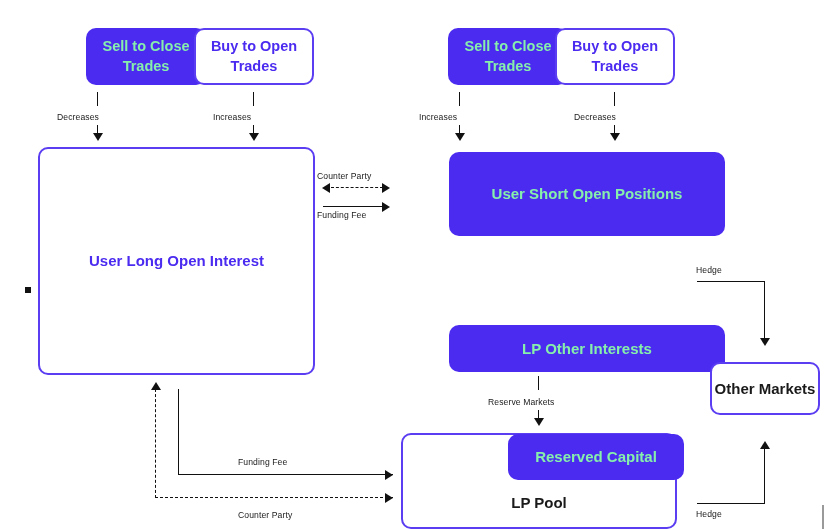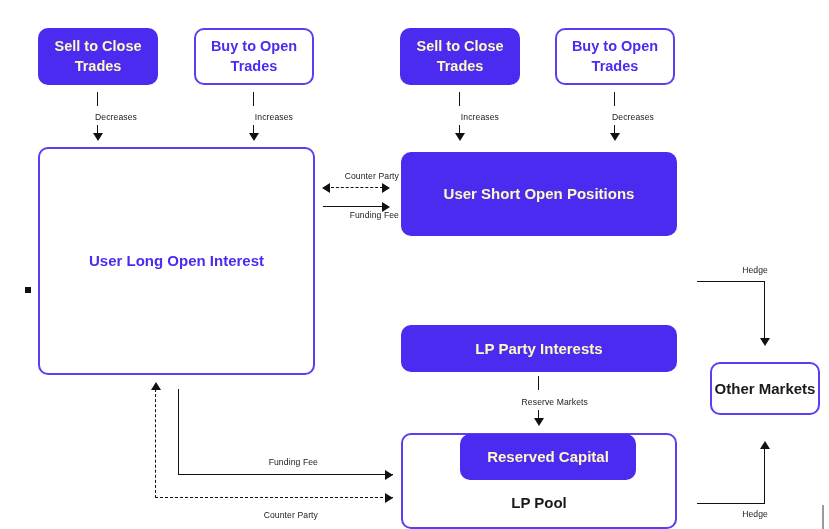--- a/index.html
+++ b/index.html
@@ -27,22 +27,23 @@
     display: flex;
     align-items: center;
     justify-content: center;
     text-align: center;
     border-radius: 10px;
     line-height: 1.32;
     white-space: pre-line;
   }
   .node.filled {
     background: #4b2bf0;
-    color: #fef9c3;
+    color: #86efac;
     border: none;
+    margin-left: 48px;
   }
   .node.outlined {
     background: #ffffff;
     border: 2px solid #5b3df2;
     color: #4b2bf0;
   }
   .node.outlined.black-text {
     color: #1a1a1a;
   }
   .node.label-bottom {
@@ -100,21 +101,21 @@
     border-bottom: 5px solid transparent;
     border-right: 8px solid #111111;
   }
 
   
   .edge-label {
     position: absolute;
     font-size: 8.6px;
     color: #1a1a1a;
     white-space: nowrap;
-    text-align: right;
+    text-align: left;
     letter-spacing: 0.1px;
   }
 
   
   .handle {
     position: absolute;
     background: #111111;
   }
   .artifact {
     position: absolute;
@@ -164,21 +165,21 @@
     <div class="edge-label" style="left:574px; top:112px; width:80px;">Decreases</div>
     <div class="vline" style="left:614px; top:125px; height:11px;"></div>
     <div class="arrow-down" style="left:609.5px; top:133px;"></div>
   </div>
 
   <div class="node filled t15" style="left:401px; top:152px; width:276px; height:84px;">User Short Open Positions</div>
 
   <div class="node outlined t15" style="left:38px; top:147px; width:277px; height:228px;">User Long Open Interest</div>
 
 
-  <div class="node filled t15" style="left:401px; top:325px; width:276px; height:47px;">LP Party Interests</div>
+  <div class="node filled t15" style="left:401px; top:325px; width:276px; height:47px;">LP Other Interests</div>
 
   <div class="conn">
     <div class="edge-label" style="left:317px; top:171px; width:82px;">Counter Party</div>
 
     <div class="hline dashed" style="left:331px; top:187px; width:52px;"></div>
     <div class="arrow-left" style="left:322px; top:182.5px;"></div>
     <div class="arrow-right" style="left:382px; top:182.5px;"></div>
   </div>
 
   <div class="conn">

